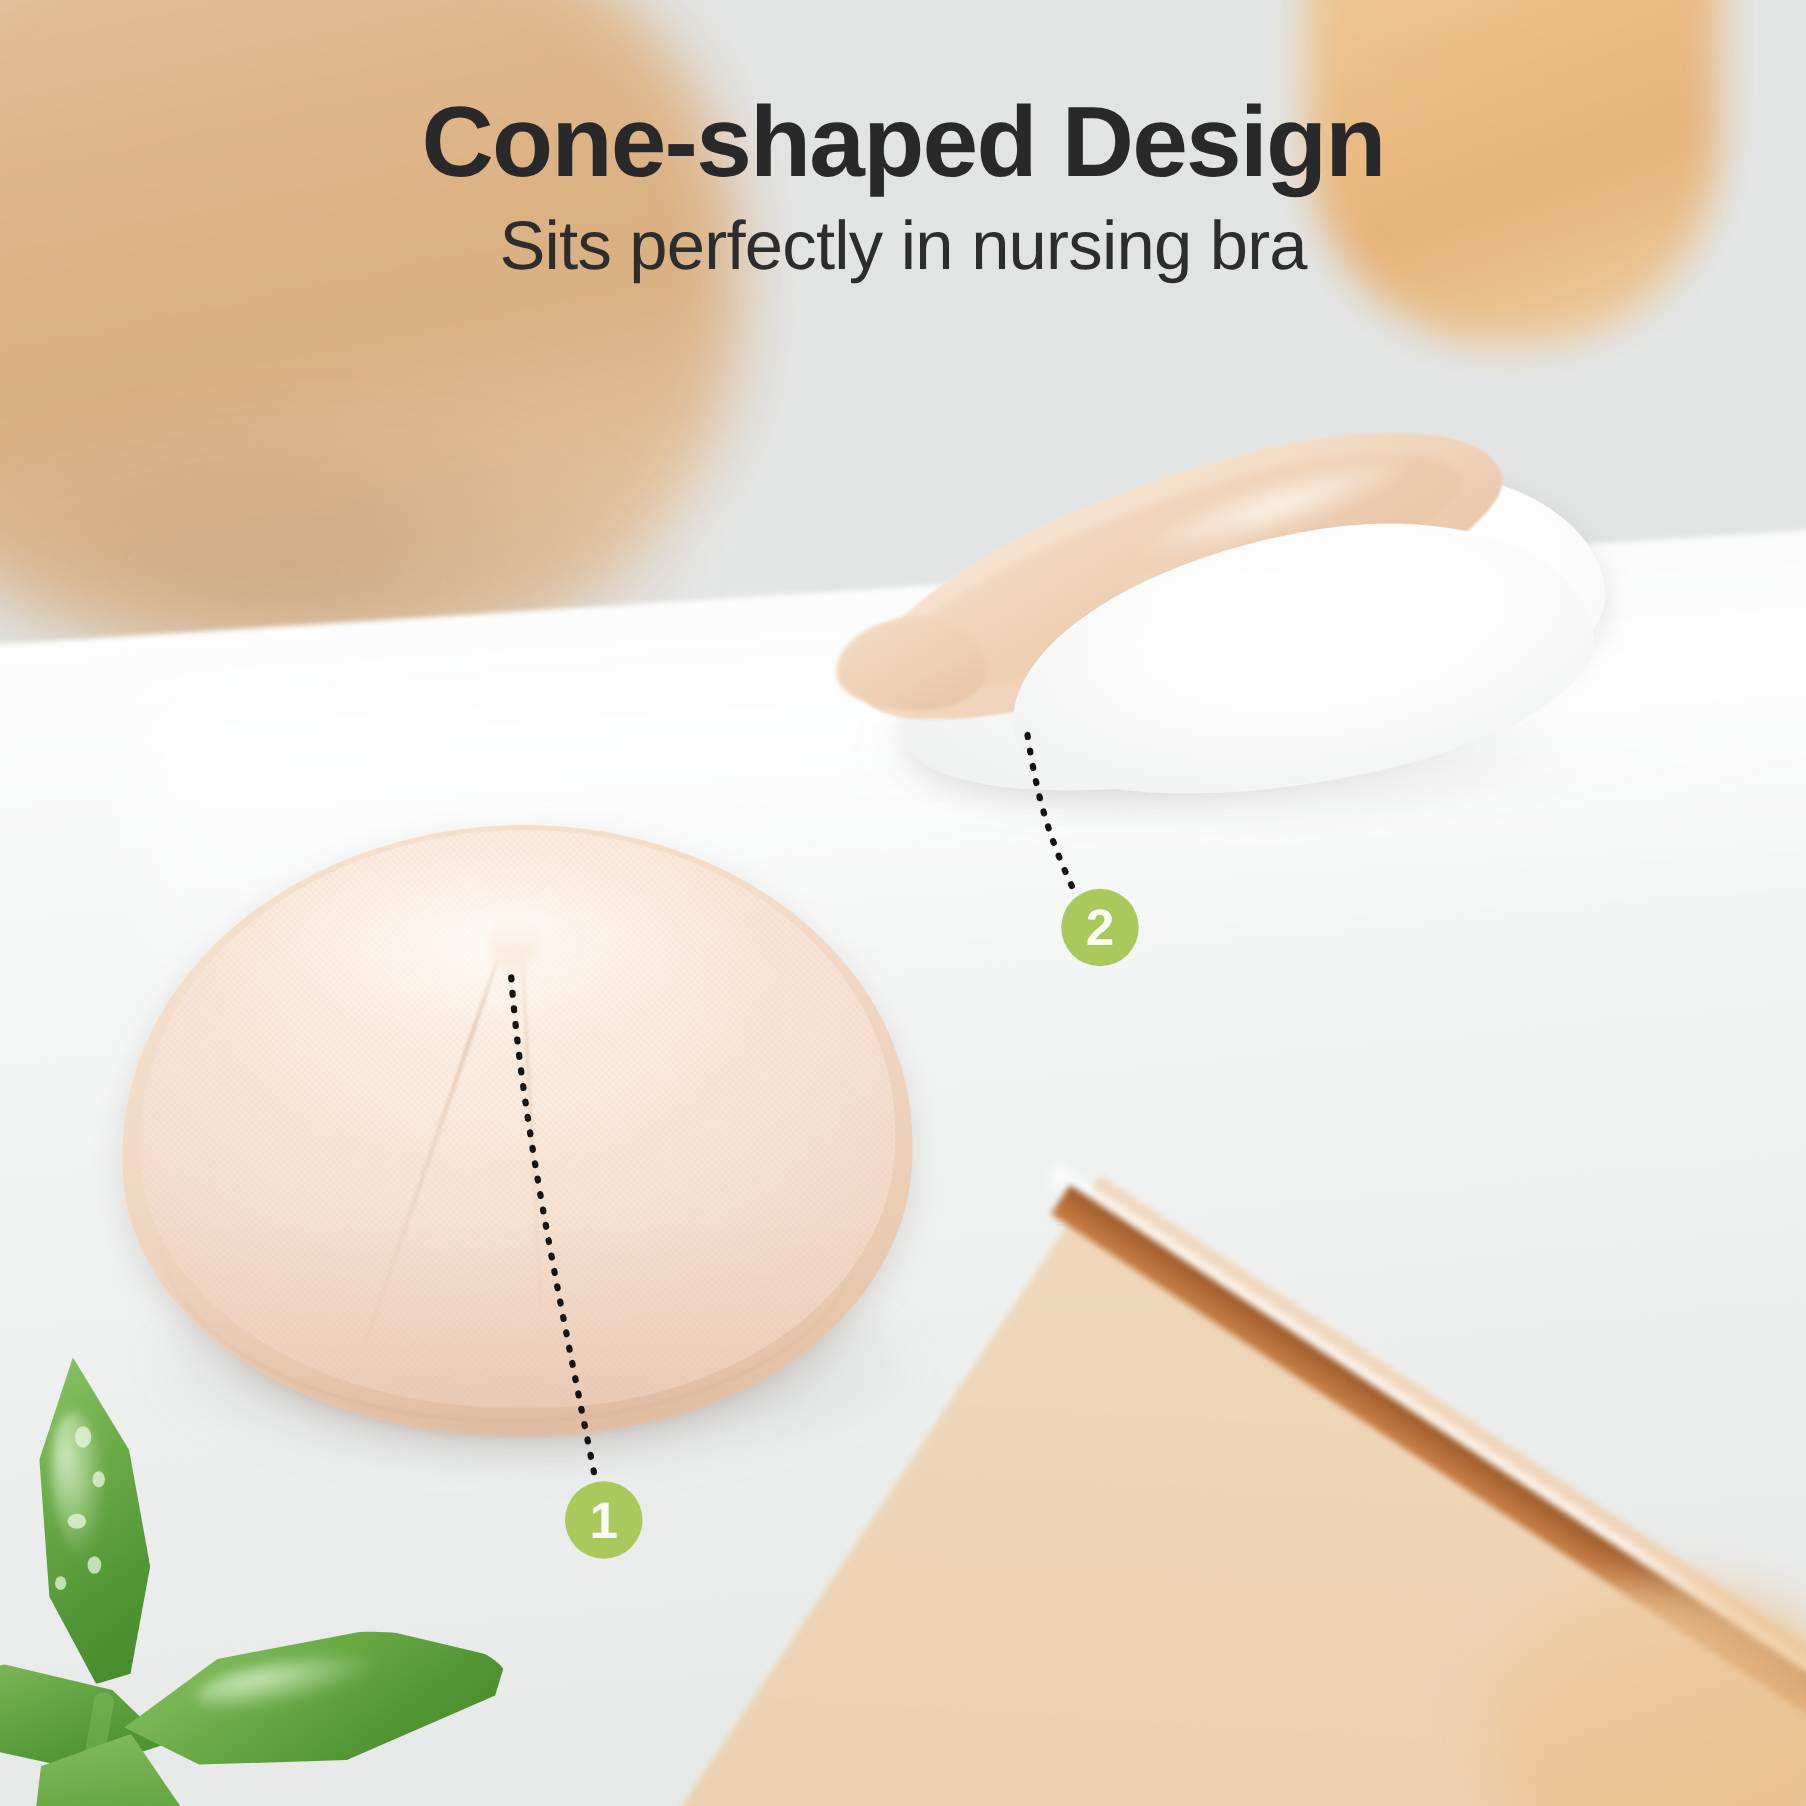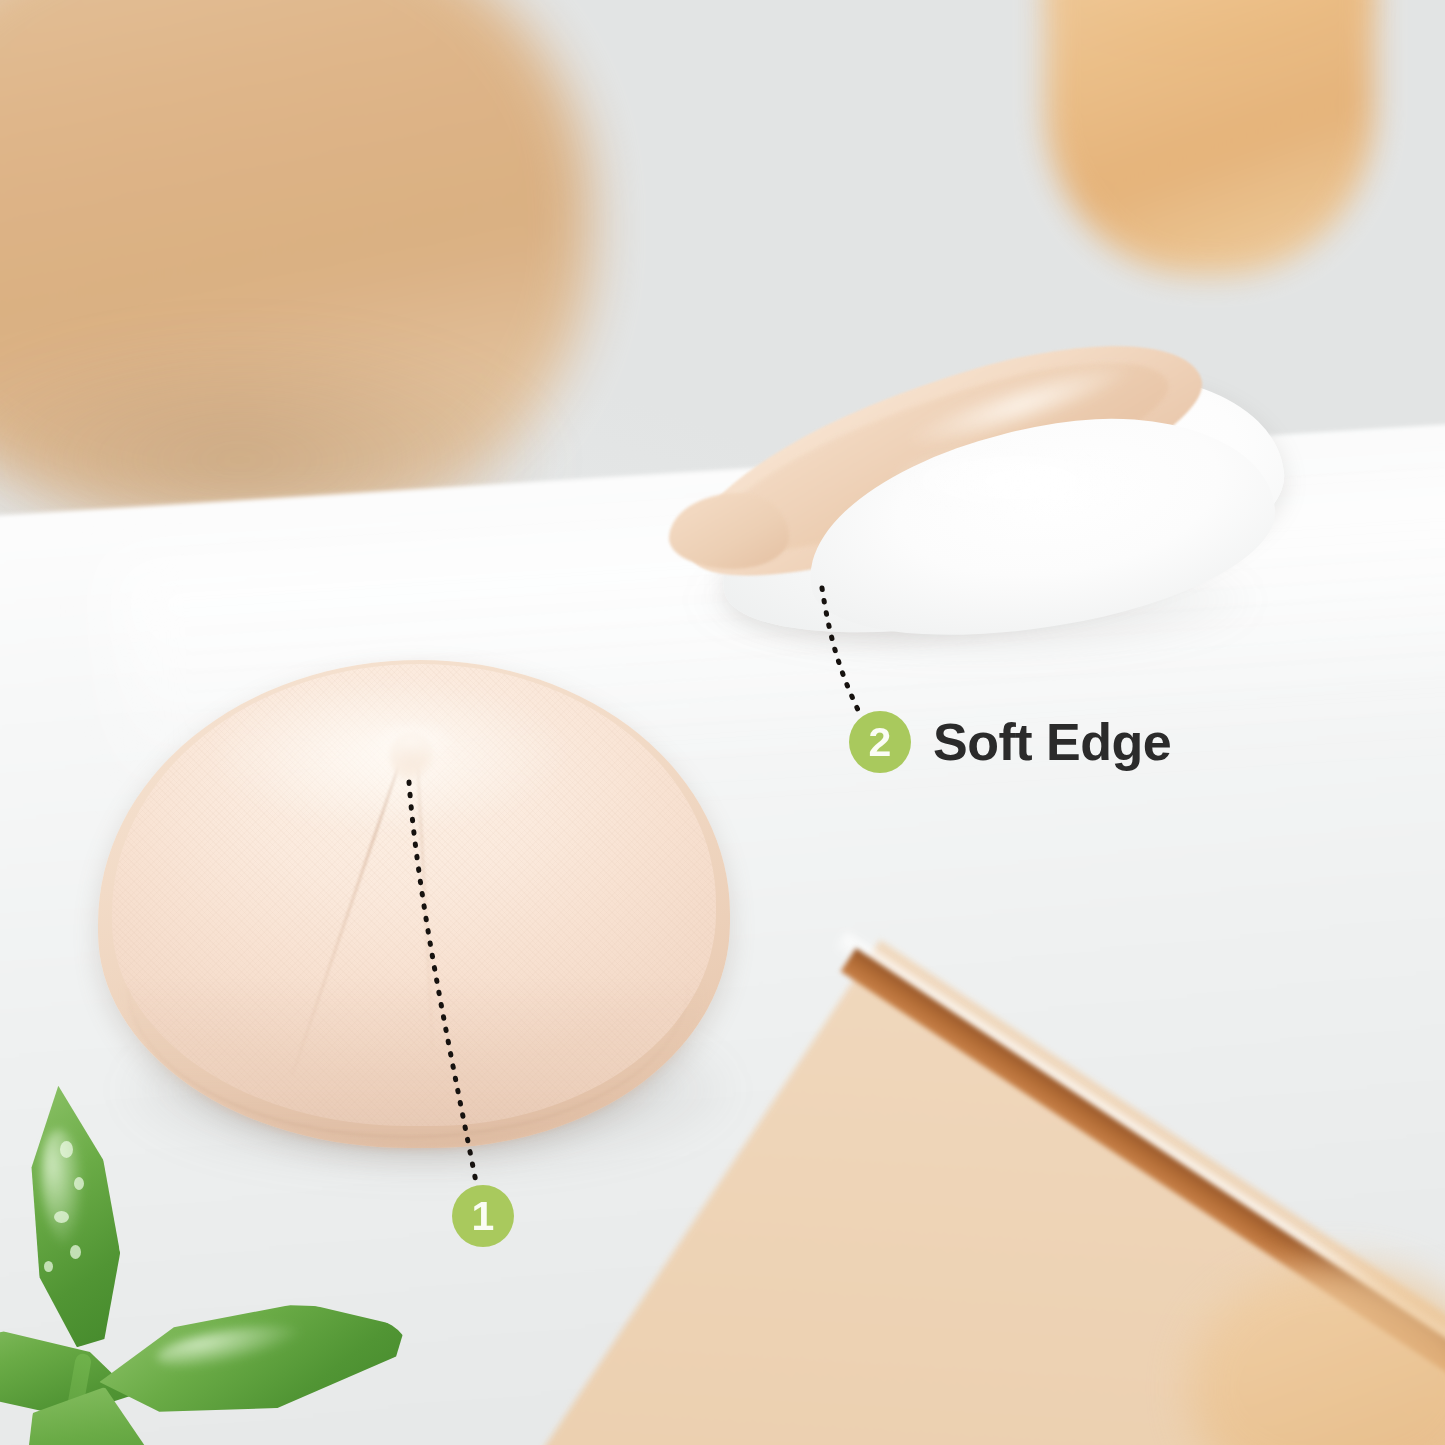--- a/index.html
+++ b/index.html
@@ -494,23 +494,26 @@
     <div class="leaf-drop" style="left:84px; top:126px; width:15px; height:12px;"></div>
     <div class="leaf-drop" style="left:100px; top:160px; width:11px; height:14px;"></div>
     <div class="leaf-drop" style="left:74px; top:176px; width:9px; height:11px;"></div>
   </div>
 
   <svg class="leader-svg" viewBox="0 0 1445 1445">
     <path class="leader-path" d="M 822,588 C 830,640 840,672 859,712"></path>
     <path class="leader-path" d="M 409,782 C 418,900 448,1040 476,1182"></path>
   </svg>
 
+  <div class="headings">
+    <h1 class="title">Cone-shaped Design</h1>
+    <p class="subtitle">Sits perfectly in nursing bra</p>
+  </div>
 
   <div class="callout" id="callout-soft-edge">
     <div class="callout-num">2</div>
-    <div class="callout-label">Soft Edge</div>
   </div>
 
   <div class="callout" id="callout-contoured">
     <div class="callout-num">1</div>
   </div>
 
 </div>
 
 </body></html>

